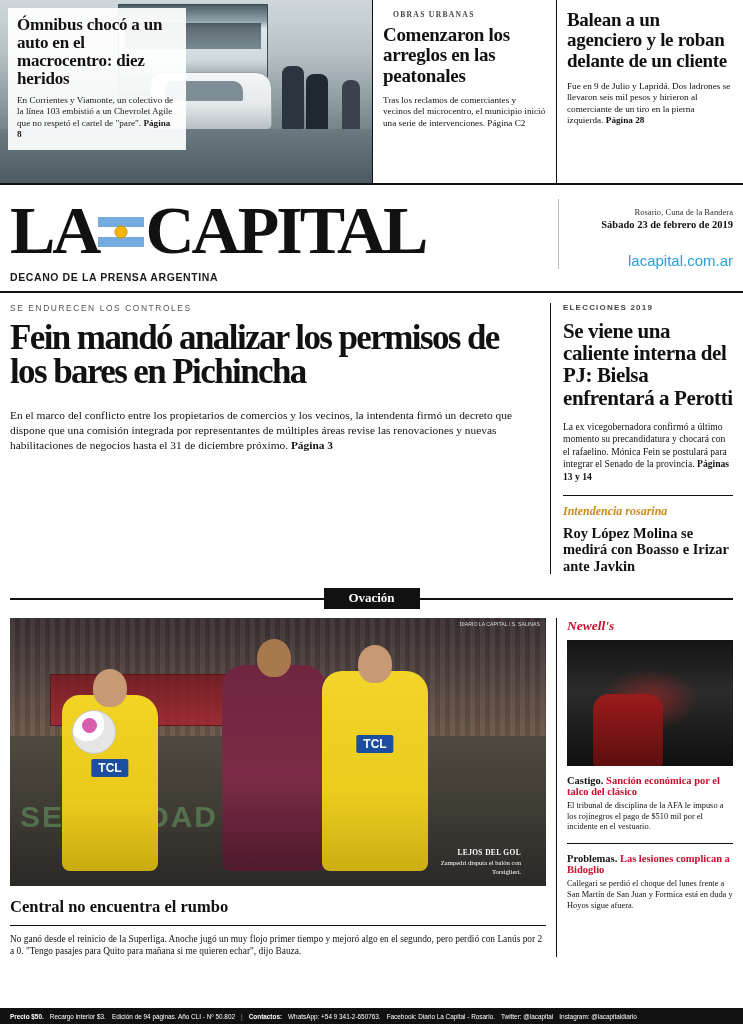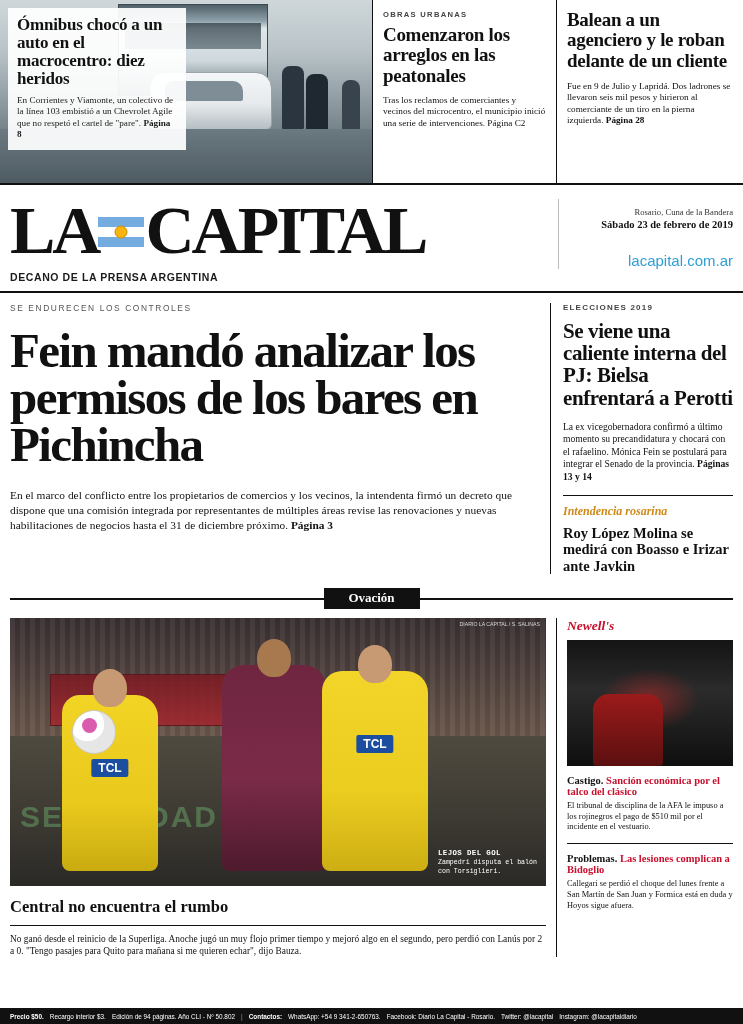--- a/index.html
+++ b/index.html
@@ -54,21 +54,21 @@
   }
   .top-left .headline-box h2 {
     font-size: 17px; line-height: 1.06; font-weight: 700; letter-spacing: -0.2px;
   }
   .top-left .headline-box p {
     margin-top: 7px; font-size: 9.2px; line-height: 1.22; color:#1b1b1b;
   }
   .top-left .headline-box p b { font-weight:700; }
 
   .top-mid { width: 185px; border-left: 1px solid #111; border-right:1px solid #111; padding: 10px 10px 8px 10px; }
-  .kicker { font-family:Liberation Sans, sans-serif; font-size:7.6px; letter-spacing:1.3px; color:#444; text-transform:uppercase; font-weight:700;}
+  .kicker { font-family:Liberation Serif, serif; font-size:7.6px; letter-spacing:1.3px; color:#444; text-transform:uppercase; font-weight:700;margin-left:10px;}
   .top-mid h2 { margin-top:6px; font-size: 19px; line-height: 1.07; font-weight:700; letter-spacing:-0.3px; }
   .top-mid p { margin-top: 9px; font-size: 9.2px; line-height: 1.25; }
   .top-mid p b { font-weight: 400; }
 
   .top-right { flex: 1; padding: 10px 10px 8px 10px; }
   .top-right h2 { font-size: 19px; line-height: 1.07; font-weight: 700; letter-spacing:-0.3px;}
   .top-right p { margin-top: 10px; font-size: 9.2px; line-height: 1.25; }
   .top-right p b { font-weight:700; }
 
   
@@ -95,21 +95,21 @@
   .mast-right { width: 175px; border-left:1px solid #bbb; padding-left: 12px; padding-top: 8px; text-align:right;}
   .mast-right .city { font-size: 8.6px; color:#333; }
   .mast-right .date { font-size: 10.5px; font-weight: 700; margin-top: 2px;}
   .mast-right .site { margin-top: 22px; font-size: 15px; color:#2e9fd6; font-family:"Liberation Sans", sans-serif;}
 
   
   .main { display:flex; padding: 10px 10px 0 10px; }
   .main-left { width: 540px; padding-right: 12px; }
   .main-left .sec-kicker { font-family:"Liberation Sans", sans-serif; font-size:8.4px; letter-spacing:1.6px; color:#555; text-transform:uppercase; }
   .main-left h1 {
-    margin-top: 14px; font-size: 49px; line-height: 0.96; font-weight:700; letter-spacing:-1.6px;
+    margin-top: 8px; font-size: 35px; line-height: 0.96; font-weight:700; letter-spacing:-1.6px;
   }
   .main-left .lead { margin-top: 20px; font-size: 11.4px; line-height: 1.33; }
   .main-left .lead b { font-weight: 700; }
 
   .main-right { flex:1; border-left: 1px solid #111; padding-left: 12px; }
   .main-right .kicker2 { font-family:"Liberation Sans", sans-serif; font-size:8px; letter-spacing:1.2px; color:#444; text-transform:uppercase; font-weight:700;}
   .main-right h2 { margin-top: 8px; font-size: 21px; line-height: 1.06; font-weight:700; letter-spacing:-0.4px;}
   .main-right .body { margin-top: 12px; font-size: 9.6px; line-height: 1.3; }
   .main-right .body b { font-weight:700; }
   .divider-thin { border-top: 1px solid #111; margin-top: 12px; }
@@ -162,22 +162,22 @@
   .head { position:absolute; top:-26px; left: 50%; transform: translateX(-50%); width: 34px; height: 38px; border-radius: 50% 50% 45% 45%; background:#c79a74; }
   .head.dark { background:#a8784f; }
   .tcl { position:absolute; top: 64px; left: 50%; transform: translateX(-50%); background:#1c4ea0; color:#fff; font-family:"Liberation Sans", sans-serif; font-weight:800; font-size:12px; padding:2px 7px; border-radius:2px;}
   .ball {
     position:absolute; left: 62px; top: 92px; width: 44px; height: 44px; border-radius:50%;
     background: radial-gradient(circle at 34% 32%, #ffffff 0 42%, #e6e6e6 43% 100%);
     border: 1px solid #c9c9c9;
   }
   .ball:after{ content:""; position:absolute; left:9px; top:7px; width:15px; height:15px; background:#d43fa0; border-radius:50%; opacity:.85;}
   .sports-caption {
-    position:absolute; right: 4px; bottom: 10px; width: 104px; 
-    color:#fff; font-family:Liberation Mono, monospace;
+    position:absolute; right: 25px; bottom: 10px; width: 104px; text-align: right;
+    color:#fff; font-family:Liberation Serif, serif;
   }
   .sports-caption .c-title { font-size: 7.4px; font-weight: 800; letter-spacing:.4px; }
   .sports-caption .c-text { font-size: 6.6px; line-height:1.25; margin-top:2px; }
 
   .sports-left h2 { margin-top: 11px; font-size: 16.5px; font-weight:700; }
   .sports-left .rule { border-top:1px solid #111; margin-top: 8px; }
   .sports-left p { margin-top: 7px; font-size: 9.4px; line-height: 1.3; }
 
   .sports-right { flex:1; border-left:1px solid #111; padding-left: 10px; }
   .sports-right .club { font-family:"Liberation Serif", serif; font-size: 13.5px; font-weight:700; color:#c8102e; font-style: italic;}

